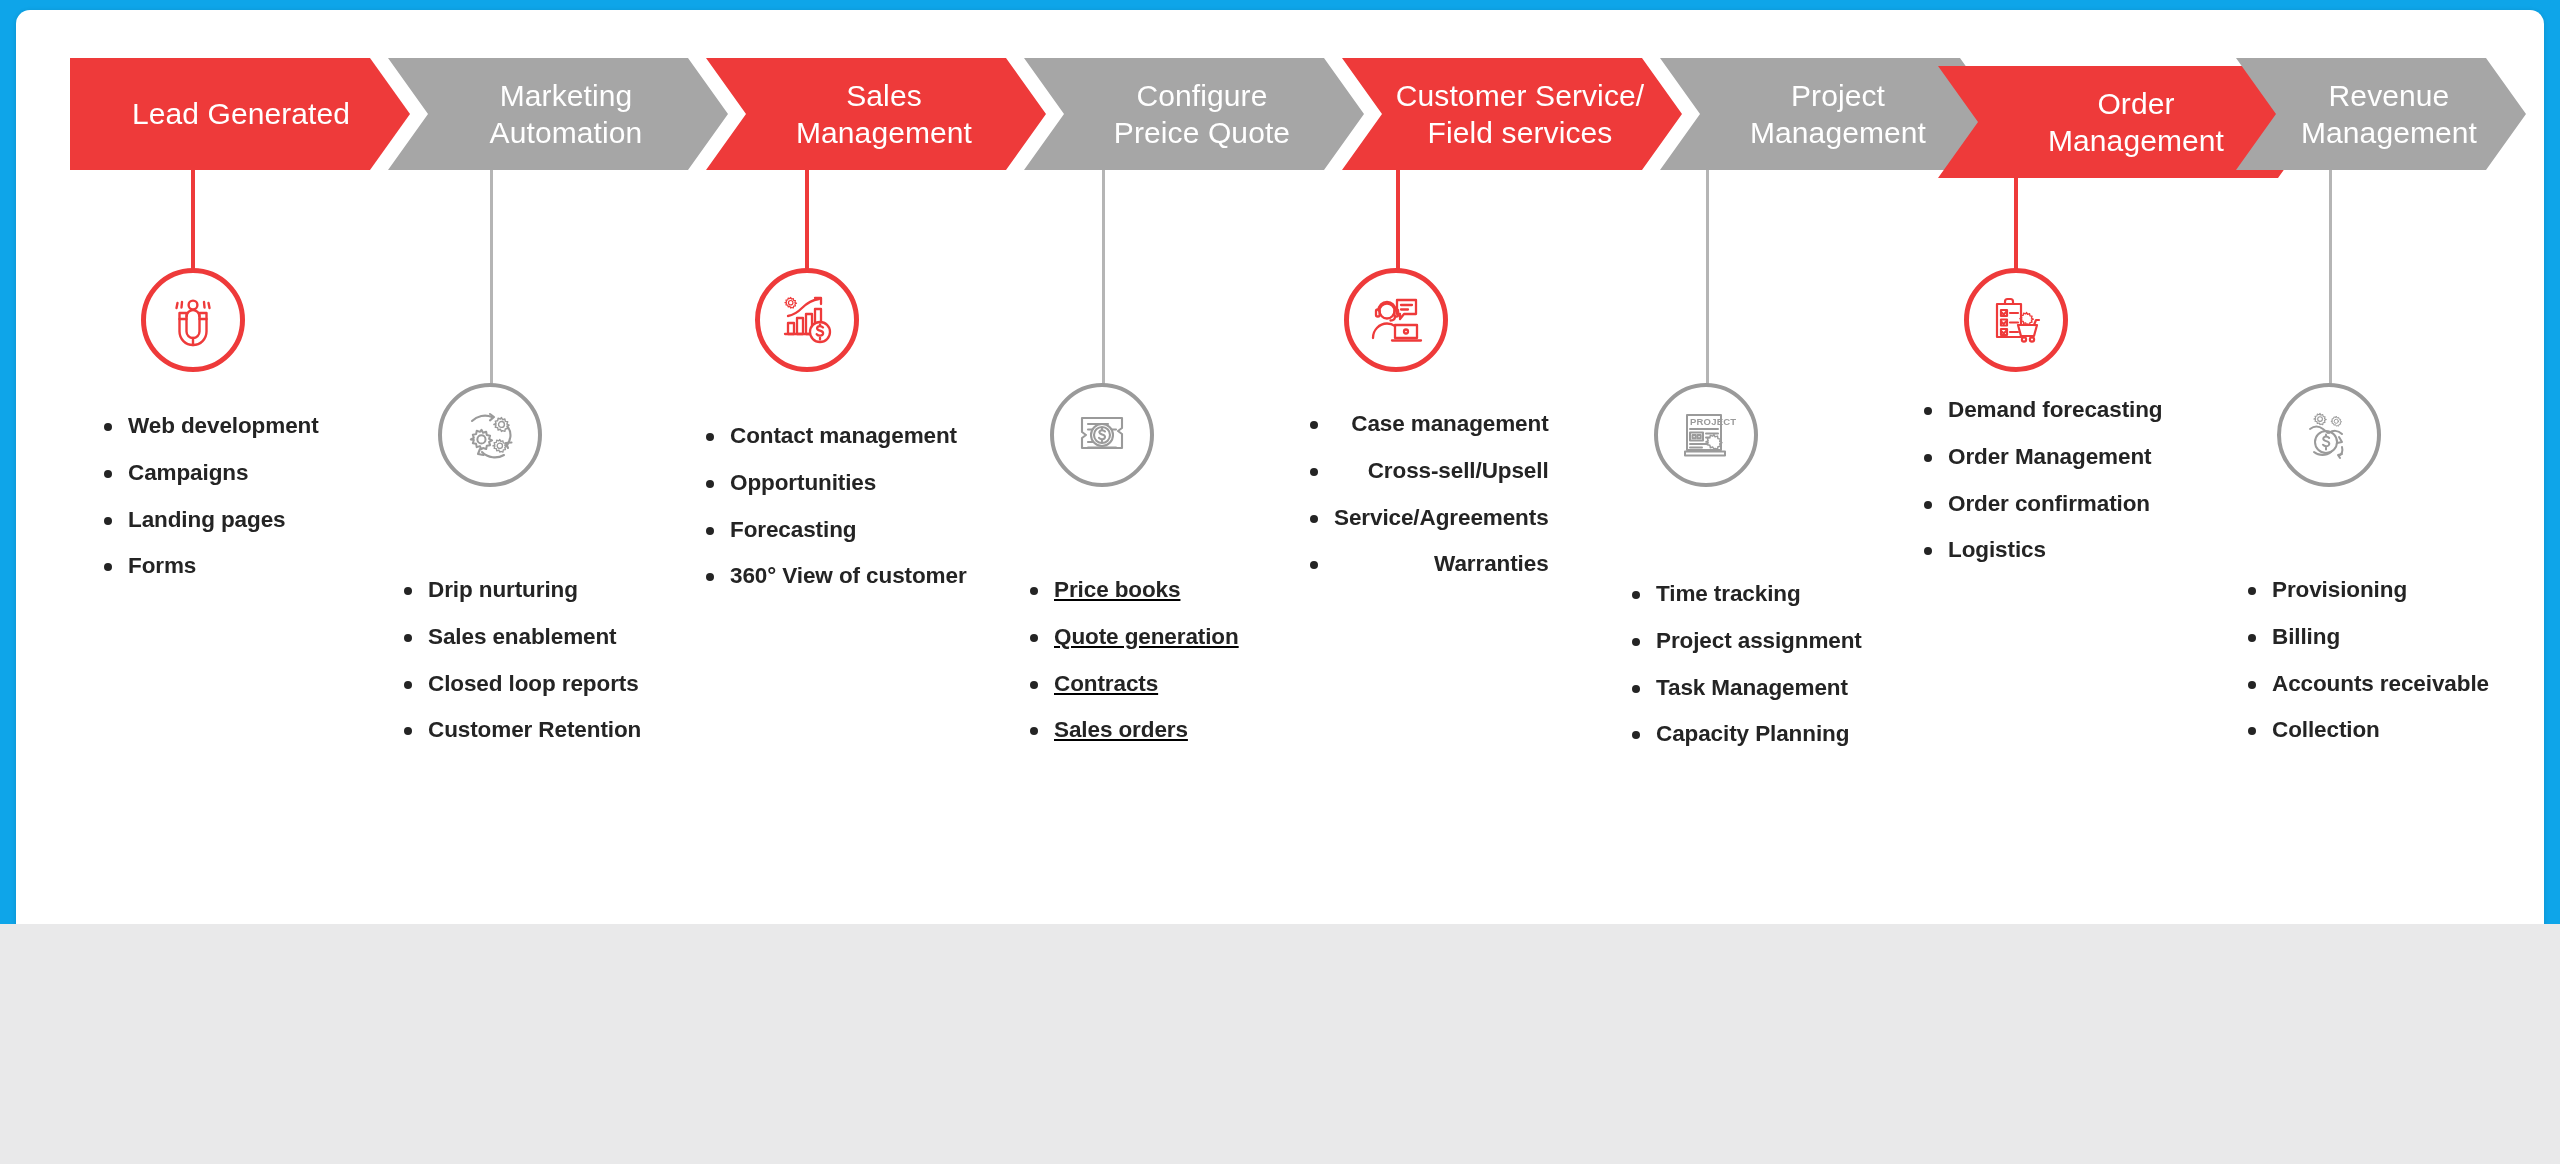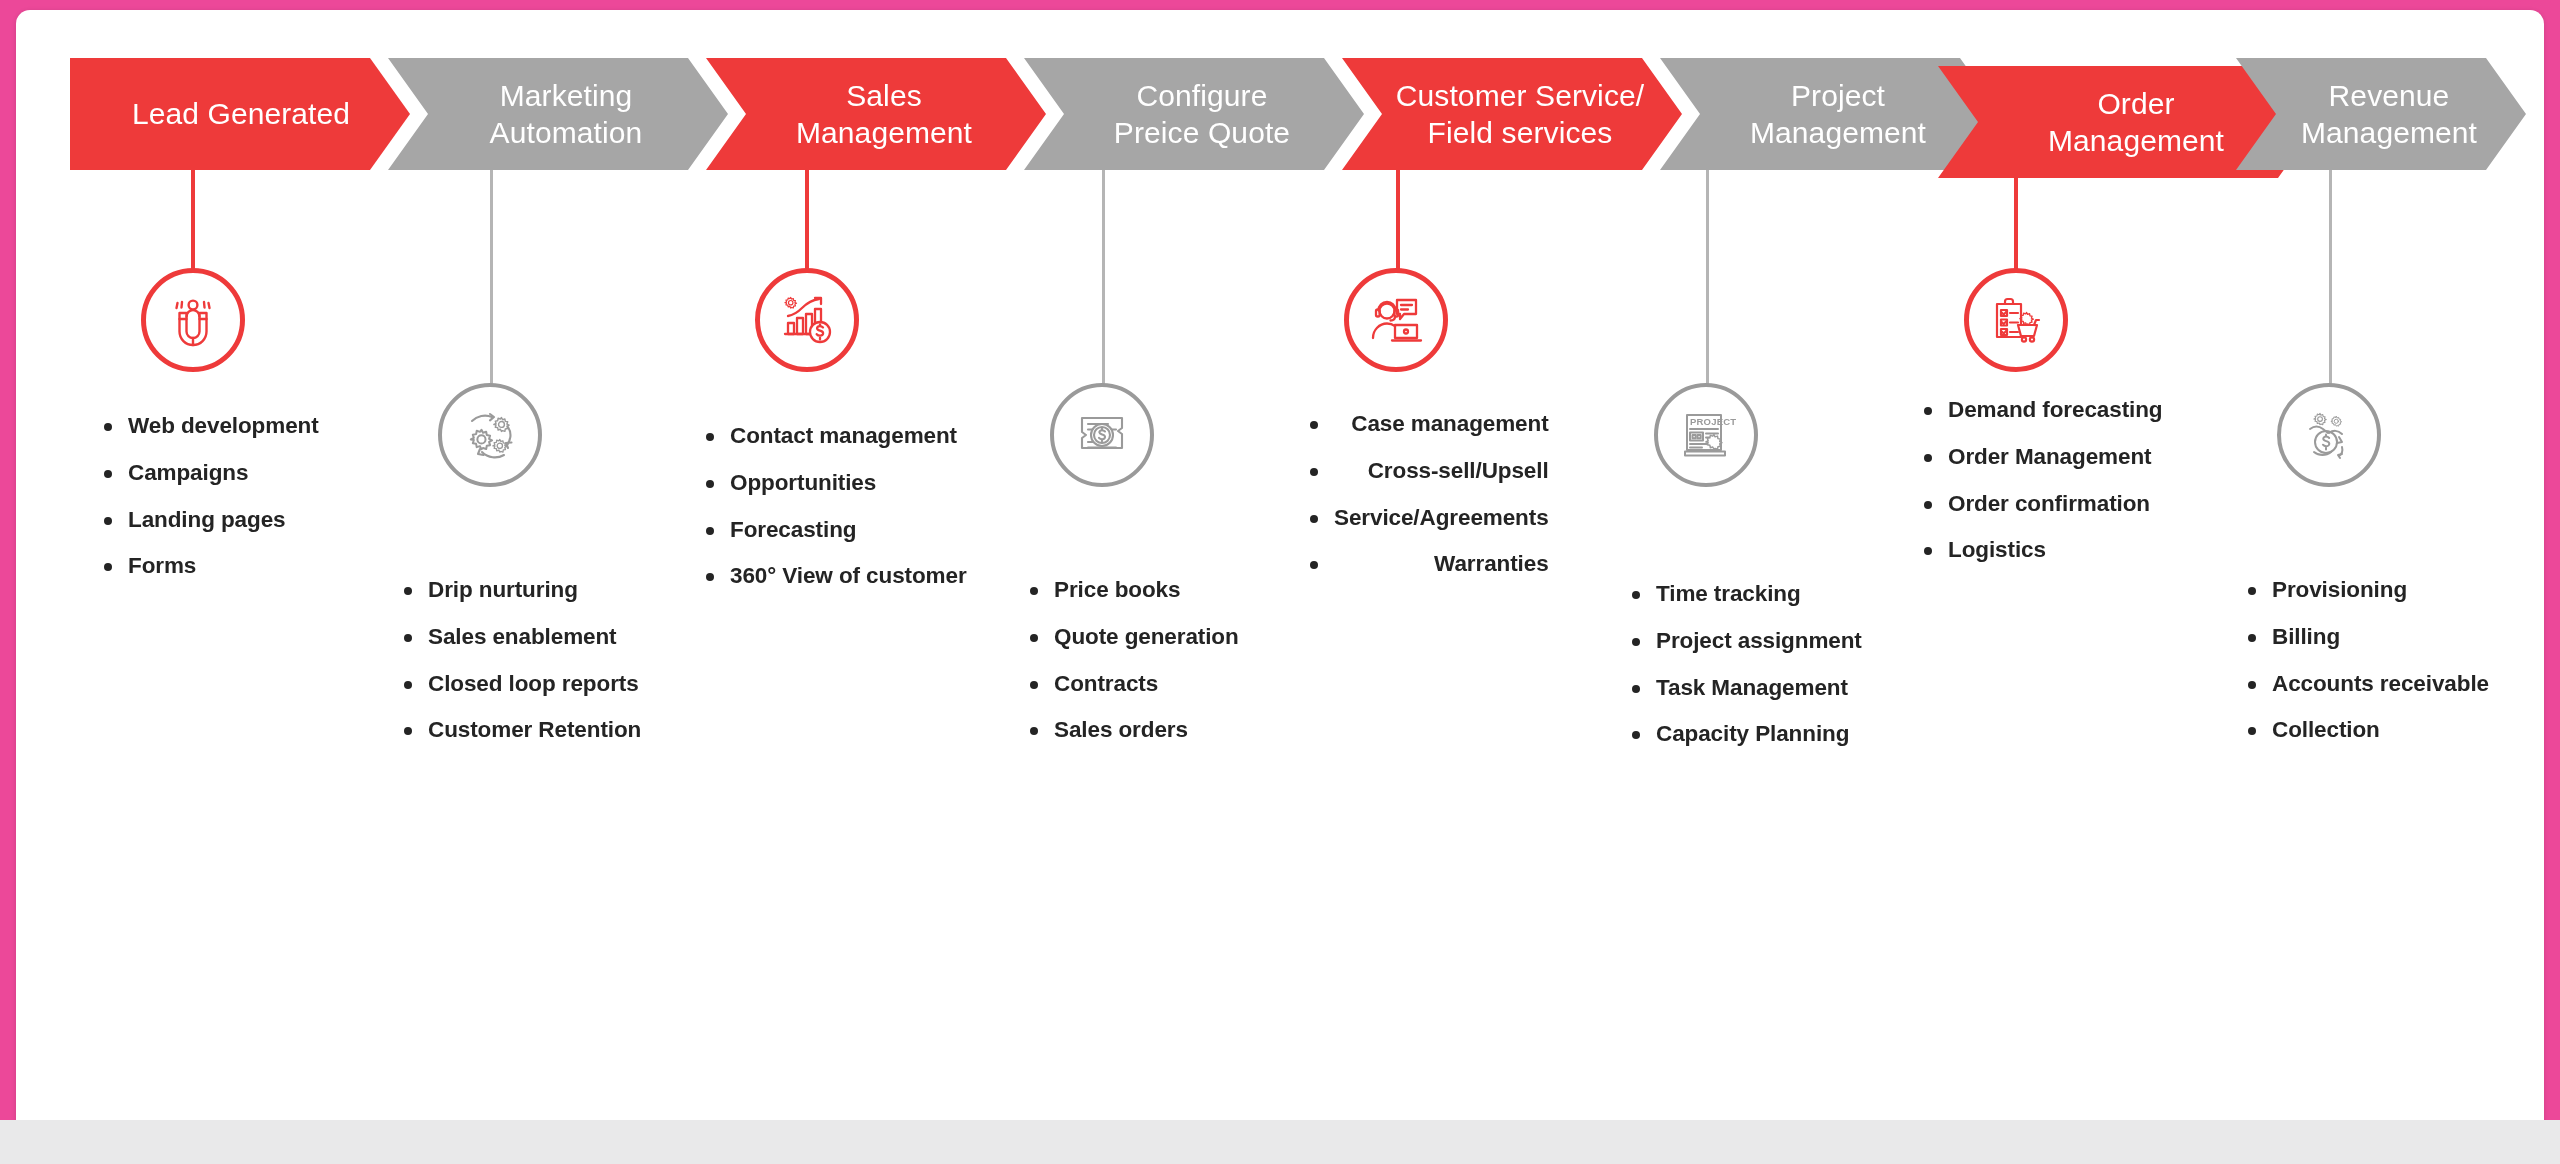--- a/index.html
+++ b/index.html
@@ -5,22 +5,22 @@
 <style>
   * { box-sizing: border-box; }
   html, body {
     margin: 0; padding: 0;
     width: 2560px; height: 1164px;
     background: #e9e9ea;
     font-family: "Liberation Sans", sans-serif;
   }
   #canvas {
     position: relative;
-    width: 2560px; height: 1120px;
-    background: #ec4899;
+    width: 2560px; height: 924px;
+    background: #0ea5e9;
     overflow: hidden;
     padding-left: 8px;
   }
   
   #page-frame {
     position: absolute;
     left: 16px; top: 10px;
     width: 2528px; height: 1142px;
     background: #ffffff;
     border-radius: 14px;
@@ -349,21 +349,21 @@
       <li class="bullet-item">Customer Retention</li>
     </ul>
 
     <ul class="bullet-list" style="left:688px; top:414px;">
       <li class="bullet-item">Contact management</li>
       <li class="bullet-item">Opportunities</li>
       <li class="bullet-item">Forecasting</li>
       <li class="bullet-item">360° View of customer</li>
     </ul>
 
-    <ul class="bullet-list" style="left:1012px; top:568px;">
+    <ul class="bullet-list" style="left:1012px; top:568px;text-decoration:underline;">
       <li class="bullet-item">Price books</li>
       <li class="bullet-item">Quote generation</li>
       <li class="bullet-item">Contracts</li>
       <li class="bullet-item">Sales orders</li>
     </ul>
 
     <ul class="bullet-list" style="left:1292px; top:402px;text-align:right;">
       <li class="bullet-item">Case management</li>
       <li class="bullet-item">Cross-sell/Upsell</li>
       <li class="bullet-item">Service/Agreements</li>

